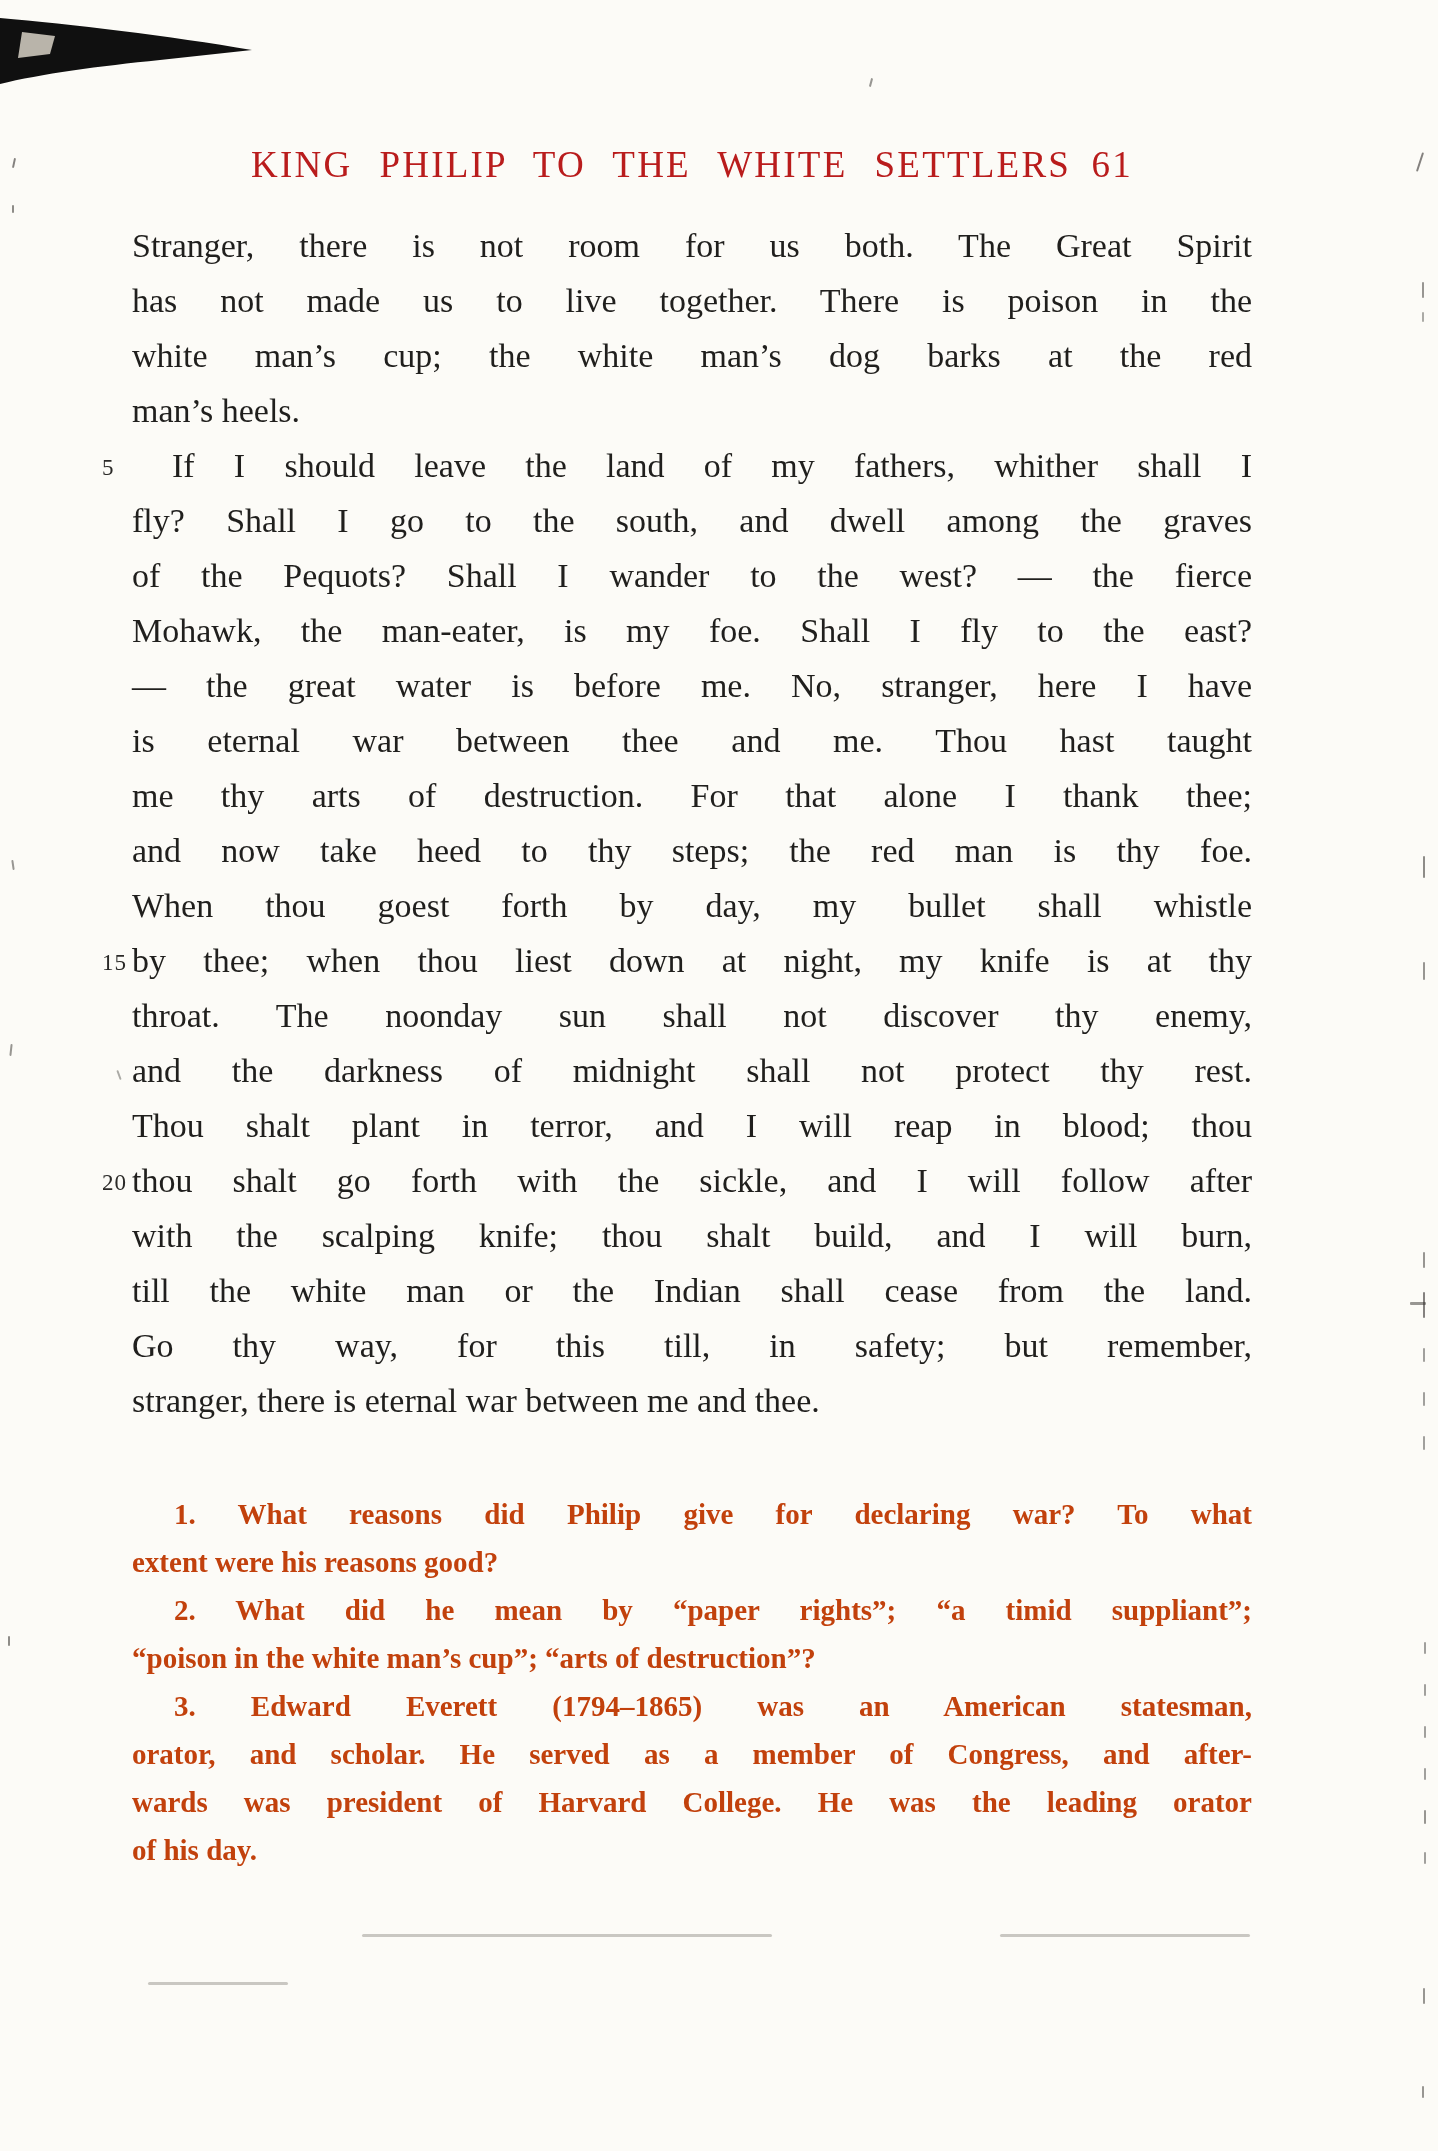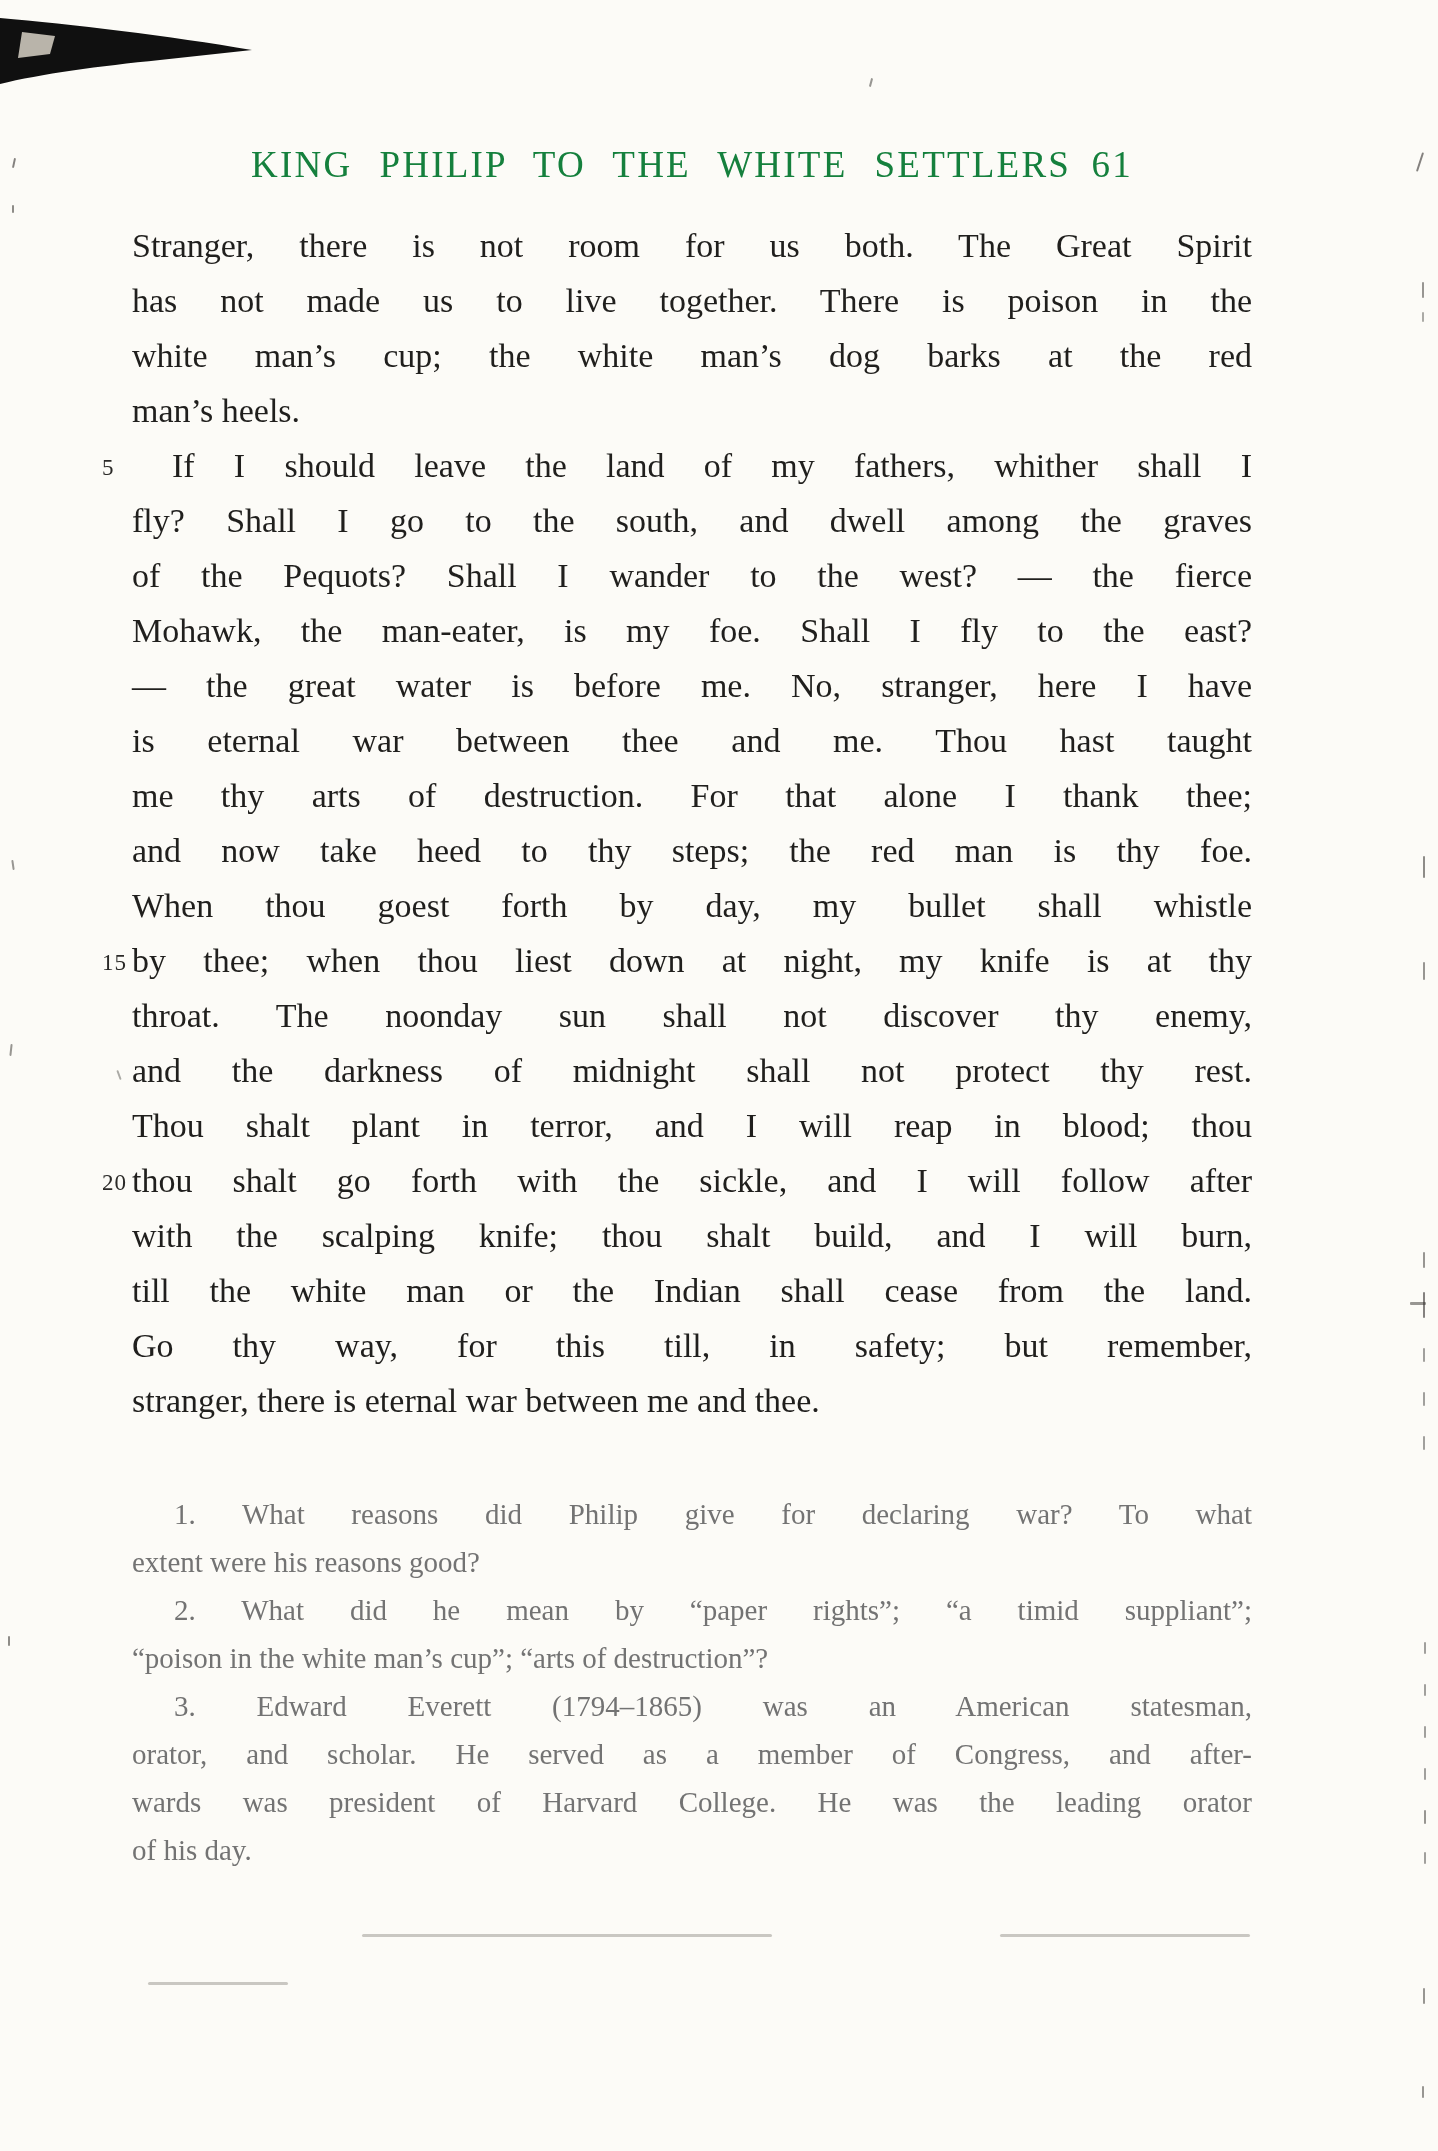--- a/index.html
+++ b/index.html
@@ -8,40 +8,40 @@
     position:relative;
     width:1438px; height:2151px;
     background:#fcfbf7;
     font-family:"Liberation Serif","DejaVu Serif",serif;
     color:#1e1d1b;
     overflow:hidden;
   }
   .text-col { position:absolute; left:132px; top:140px; width:1120px; }
   .heading {
     font-size:37px; line-height:50px; text-align:center;
-    letter-spacing:0.06em; word-spacing:0.42em; color:#15803d;
+    letter-spacing:0.06em; word-spacing:0.42em; color:#b91c1c;
     white-space:nowrap;
   }
   .heading .pgnum { margin-left:0.55em; }
   .body-lines { margin-top:28px; }
   .line {
     position:relative; font-size:34px; line-height:55px;
     text-align:justify; text-align-last:justify; color:#201f1d;
   }
   .line.last { text-align-last:left; }
   .line.indent { text-indent:40px; }
   .lineno {
     position:absolute; left:-30px; top:18px;
     font-size:23px; line-height:1; letter-spacing:1px;
     text-indent:0; color:#2a2927;
   }
   .foot-lines { margin-top:62px; }
   .fline {
     position:relative; font-size:29px; line-height:48px;
-    text-align:justify; text-align-last:justify; color:#737373;
+    text-align:justify; text-align-last:justify; color:#c2410c;font-weight:bold;
   }
   .fline.last { text-align-last:left; }
   .fline.indent { text-indent:42px; }
   .corner { position:absolute; left:0; top:8px; }
   .tick {
     position:absolute; width:2px; background:#33312e;
     border-radius:1px; opacity:.5;
   }
   .uline {
     position:absolute; height:3px; background:#6b675f;

